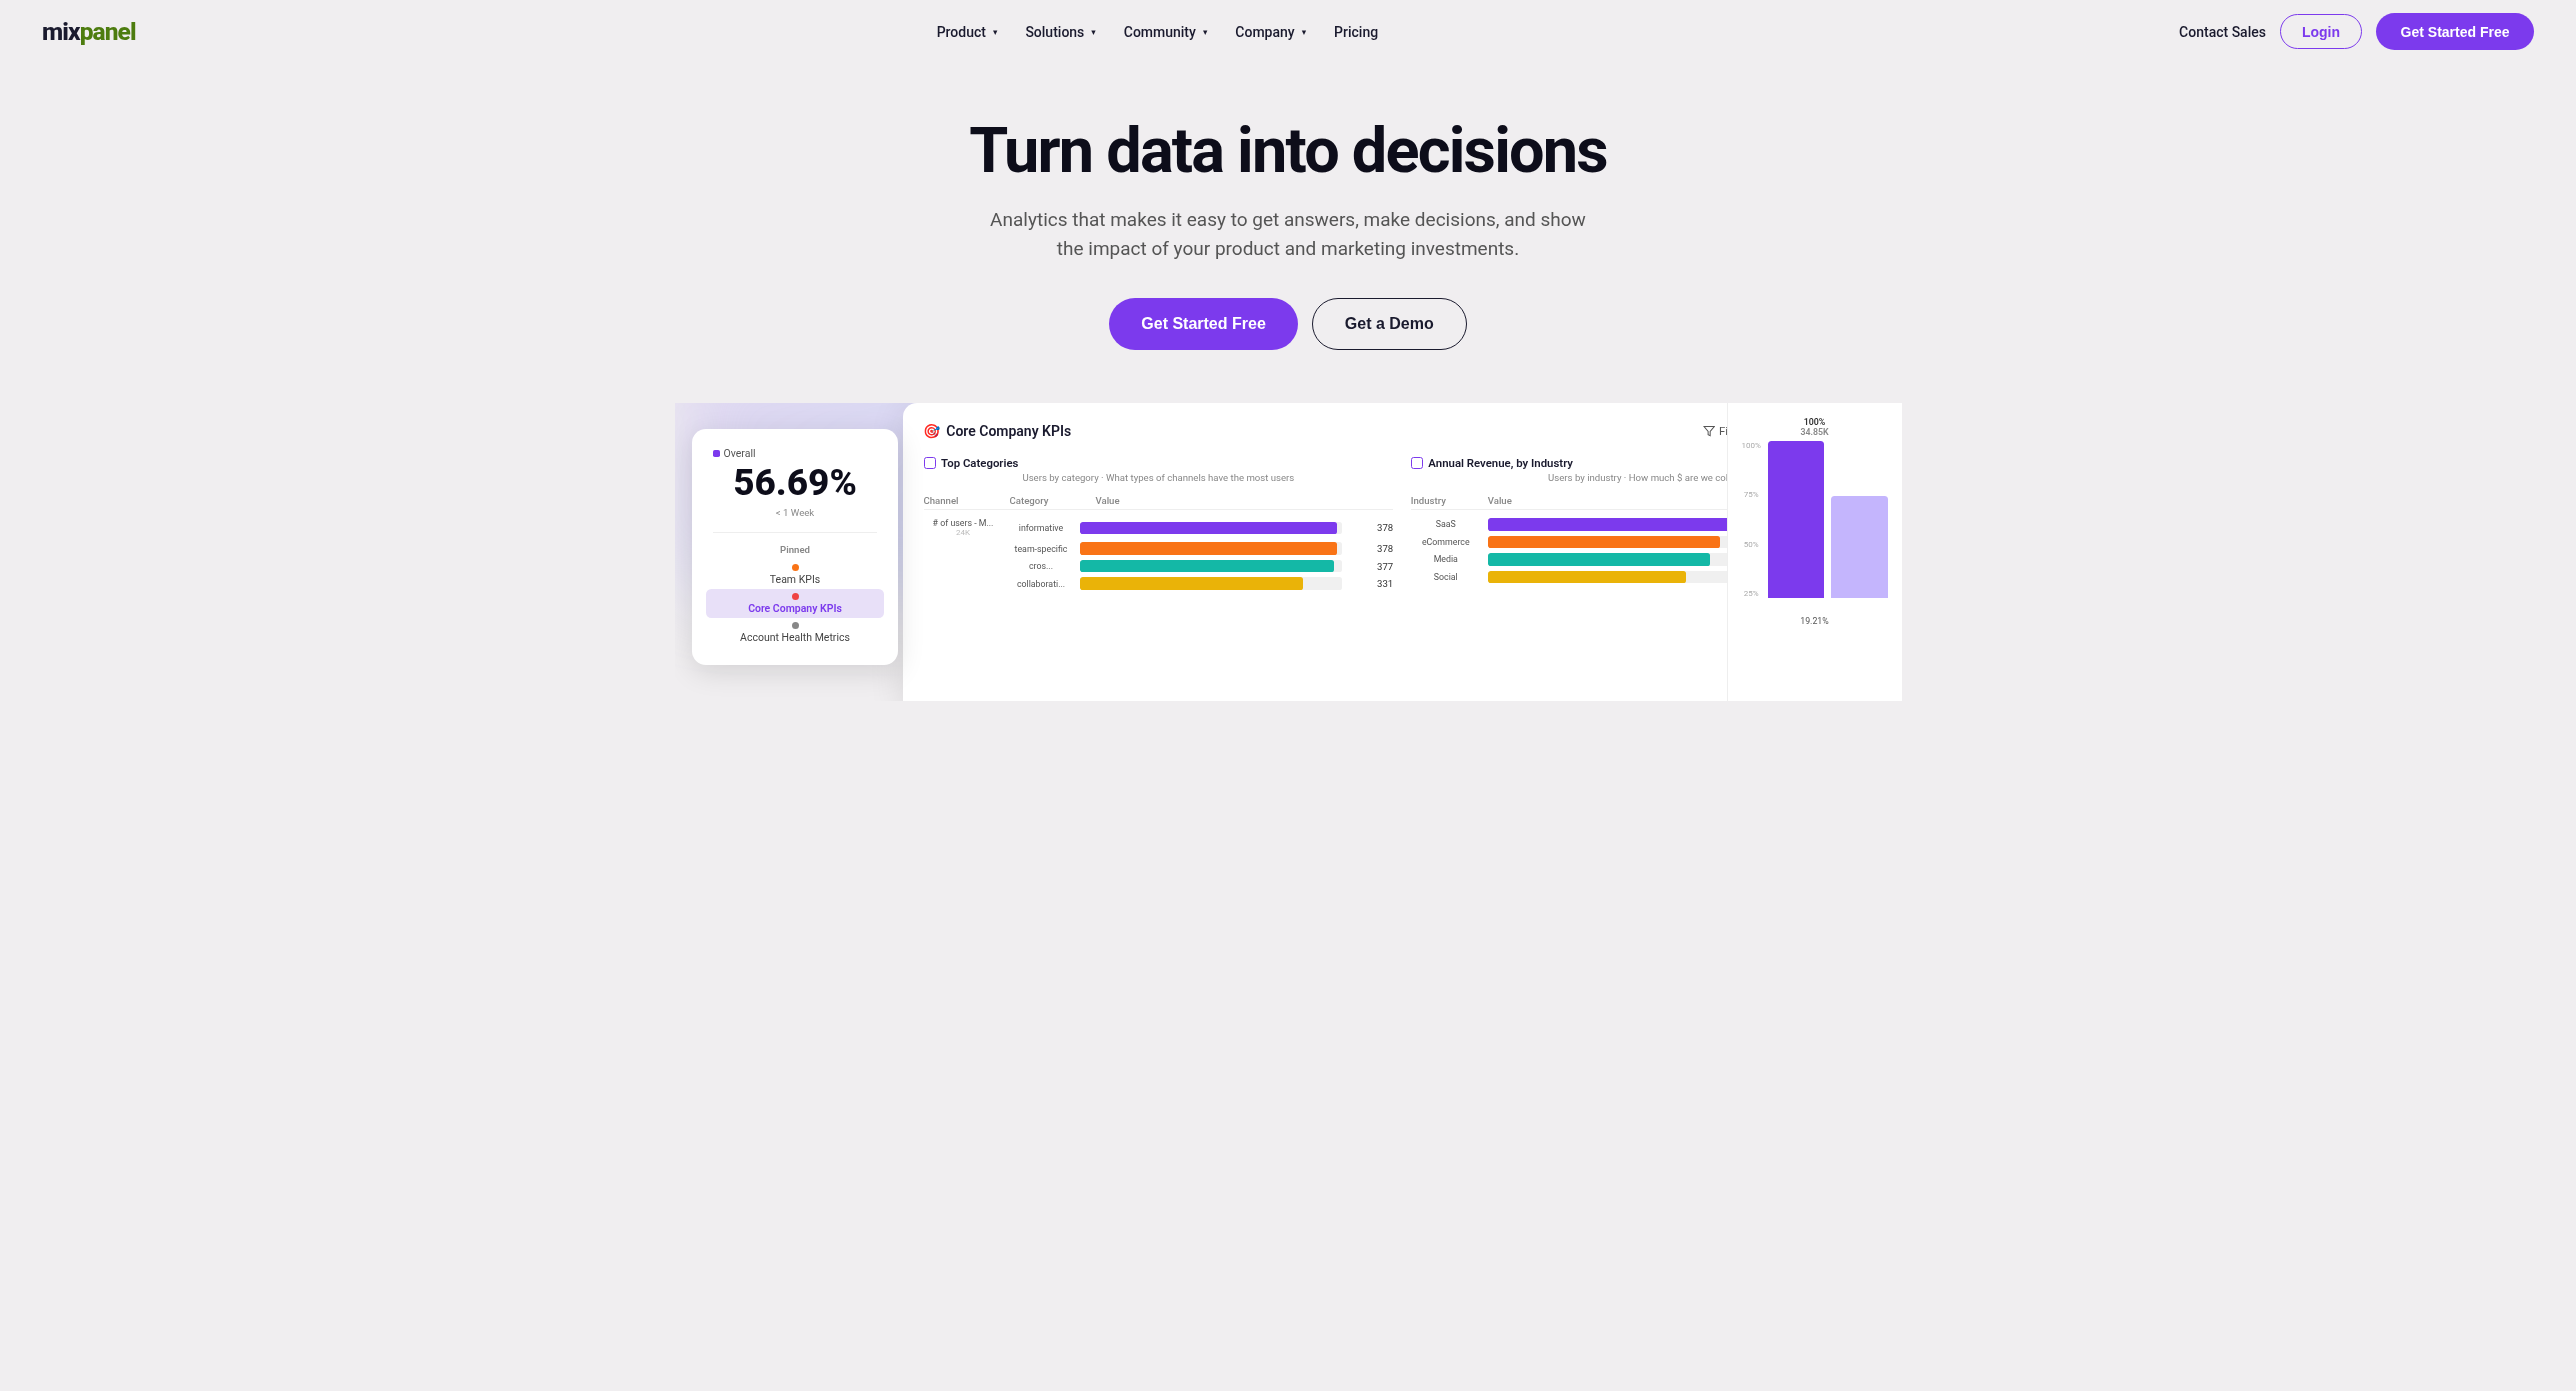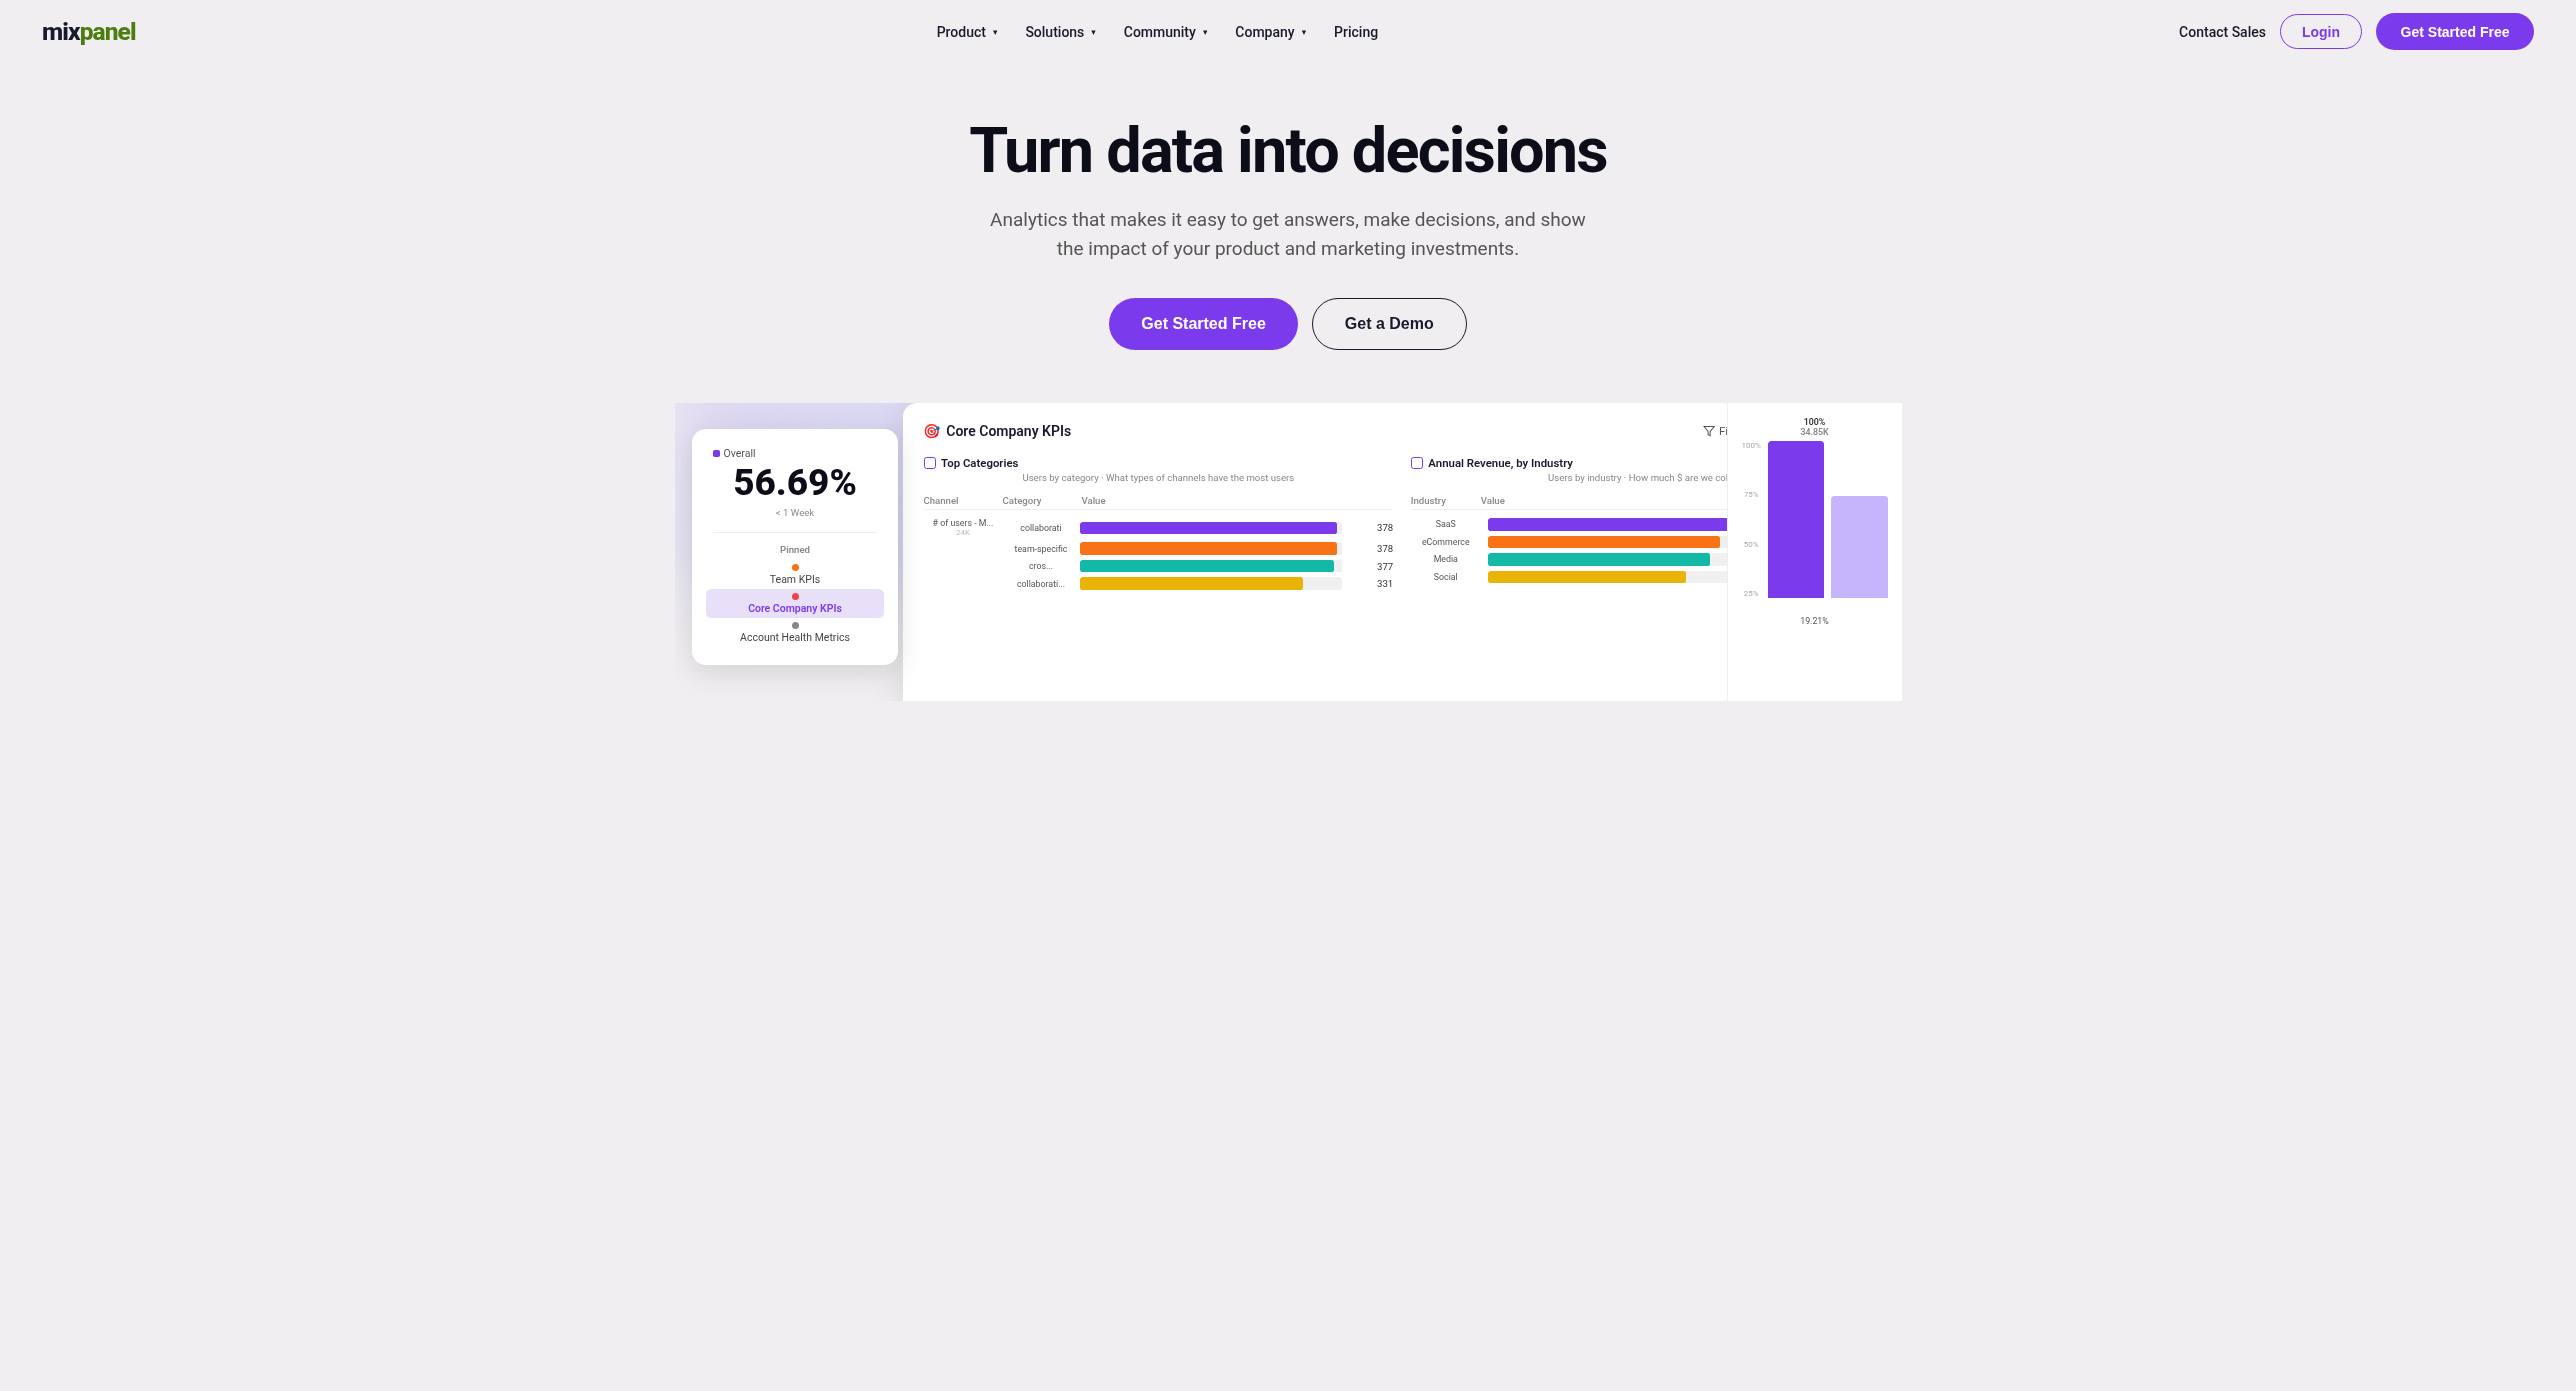--- a/index.html
+++ b/index.html
@@ -285,20 +285,21 @@
     }
 
     .table-subtitle {
       font-size: 9.6px;
       color: #888;
       margin-bottom: 8.8px;
     }
 
     .table-header-row {
       display: flex;
+      gap: 7px;
       padding: 3.5px 0;
       border-bottom: 0.9px solid #eee;
       margin-bottom: 5.3px;
     }
 
     .th {
       font-size: 9.6px;
       color: #888;
       font-weight: 500;
       display: flex;
@@ -472,21 +473,21 @@
             <span class="th channel">Channel</span>
             <span class="th category">Category</span>
             <span class="th value">Value</span>
           </div>
 
           <div class="table-row-item">
             <span class="row-label" style="font-size:8.8px;width:79px;">
               <div># of users - M...</div>
               <div style="color:#bbb;font-size:8px;">24K</div>
             </span>
-            <span style="font-size:8.8px;color:#555;width:63px;">collaborati</span>
+            <span style="font-size:8.8px;color:#555;width:63px;">informative</span>
             <div class="bar-container">
               <div class="bar purple" style="width:98%;"></div>
             </div>
             <span class="row-val">378</span>
           </div>
           <div class="table-row-item">
             <span class="row-label" style="font-size:8.8px;width:79px;"></span>
             <span style="font-size:8.8px;color:#555;width:63px;">team-specific</span>
             <div class="bar-container">
               <div class="bar orange" style="width:98%;"></div>

